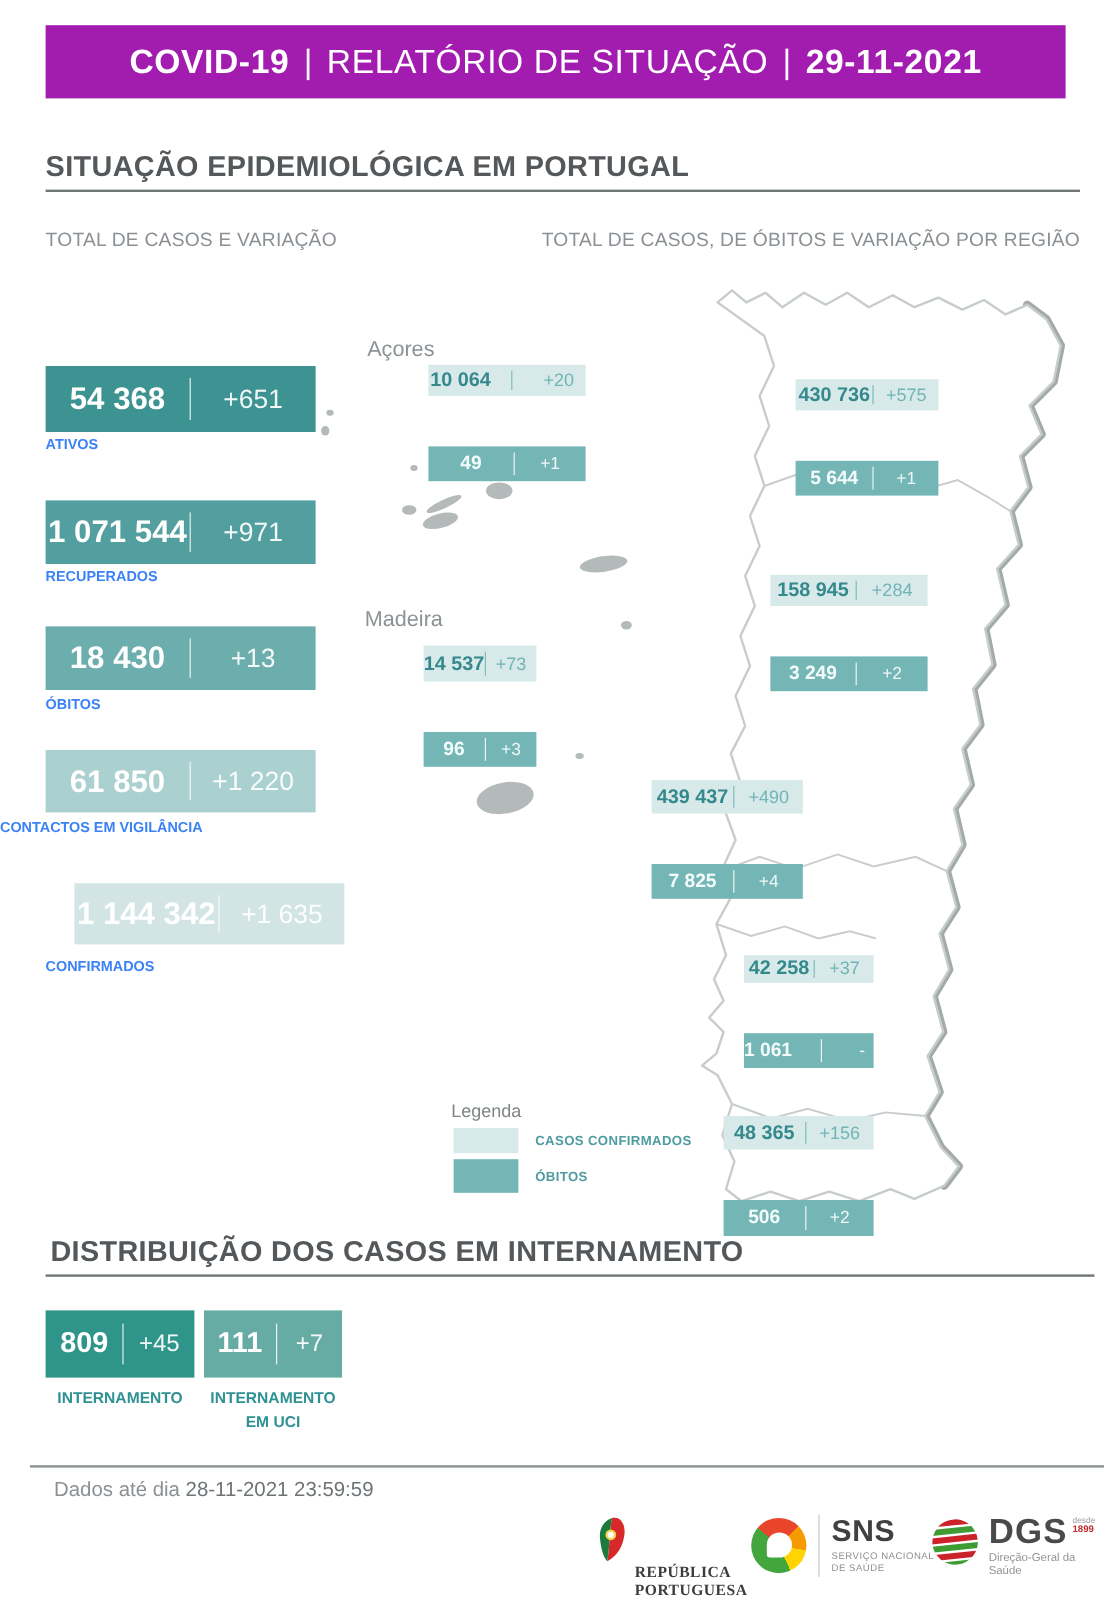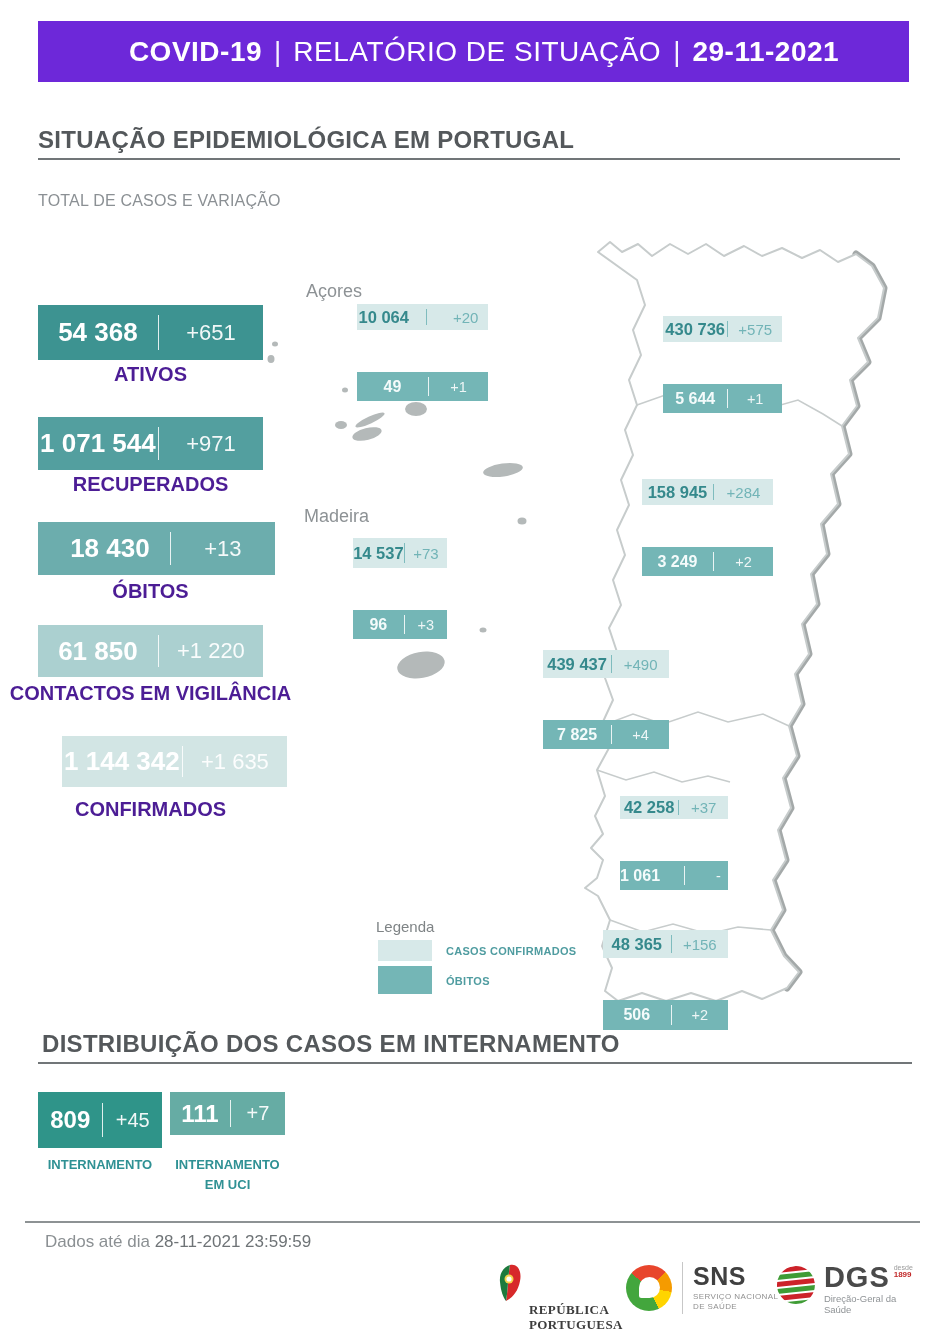--- a/index.html
+++ b/index.html
@@ -17,21 +17,21 @@
   .sec-title{position:absolute;left:38px;font-size:24px;font-weight:bold;color:#54585b;letter-spacing:.3px;}
   .sec-rule{position:absolute;left:38px;height:2px;background:#717678;}
 
   .col-label{position:absolute;top:192px;font-size:16px;color:#8b9094;letter-spacing:.2px;}
 
   
   .tbox{position:absolute;left:38px;width:225px;display:flex;align-items:center;color:#fff;}
   .tbox .val{flex:1.15;text-align:center;font-size:26px;font-weight:bold;white-space:nowrap;}
   .tbox .div{width:1px;height:62%;background:rgba(255,255,255,.85);}
   .tbox .dlt{flex:1;text-align:center;font-size:22px;color:rgba(255,255,255,.93);white-space:nowrap;}
-  .tlabel{position:absolute;text-align:center;font-size:20px;font-weight:bold;color:#4c1d95;white-space:nowrap;}
+  .tlabel{position:absolute;font-size:12px;font-weight:bold;color:#3b82f6;white-space:nowrap;}
 
   
   .mapsvg{position:absolute;left:240px;top:220px;z-index:1;}
 
   
   .rgroup{position:absolute;z-index:2;}
   .rbox{display:flex;align-items:center;}
   .rbox.light{height:26px;margin-bottom:5px;}
   .rbox.dark{height:29px;margin-top:42px;}
   .rbox .val{flex:1.2;text-align:center;font-weight:bold;white-space:nowrap;}
@@ -79,48 +79,49 @@
   .dgs-since{margin-left:4px;line-height:1;}
   .dgs-since .a{font-size:7px;color:#9a9a9a;display:block;}
   .dgs-since .b{font-size:8px;color:#c22a2a;font-weight:bold;display:block;}
   .dgs-s{margin-top:3px;font-size:9.5px;color:#8f9396;}
 </style>
 </head>
 <body>
 
 <div class="page">
 
-  <div class="banner" style="background-color: #6d28d9; padding-left: 21px;">
+  <div class="banner" style="background-color: #a21caf;">
     <span class="b-bold">COVID-19</span>
     <span class="b-sep">|</span>
     <span class="b-mid">RELATÓRIO DE SITUAÇÃO</span>
     <span class="b-sep">|</span>
     <span class="b-bold">29-11-2021</span>
   </div>
 
   <div class="sec-title" style="top:126px">SITUAÇÃO EPIDEMIOLÓGICA EM PORTUGAL</div>
   <div class="sec-rule" style="top:158px;width:862px"></div>
 
   <div class="col-label" style="left:38px">TOTAL DE CASOS E VARIAÇÃO</div>
+  <div class="col-label" style="right:26px">TOTAL DE CASOS, DE ÓBITOS E VARIAÇÃO POR REGIÃO</div>
 
   <div class="tbox" style="top: 305px; height: 55px; background-color: rgb(61, 147, 145);">
     <span class="val">54 368</span>
     <span class="div"></span>
     <span class="dlt">+651</span>
   </div>
   <div class="tlabel" style="left:38px;top:363px;width:225px">ATIVOS</div>
 
   <div class="tbox" style="top: 417px; height: 53px; background-color: rgb(83, 159, 159);">
     <span class="val">1 071 544</span>
     <span class="div"></span>
     <span class="dlt">+971</span>
   </div>
   <div class="tlabel" style="left:38px;top:473px;width:225px">RECUPERADOS</div>
 
-  <div class="tbox" style="top: 522px; height: 53px; background-color: rgb(108, 173, 173); padding-left: 12px;">
+  <div class="tbox" style="top: 522px; height: 53px; background-color: rgb(108, 173, 173);">
     <span class="val">18 430</span>
     <span class="div"></span>
     <span class="dlt">+13</span>
   </div>
   <div class="tlabel" style="left:38px;top:580px;width:225px">ÓBITOS</div>
 
   <div class="tbox" style="top: 625px; height: 52px; background-color: rgb(171, 208, 208);">
     <span class="val">61 850</span>
     <span class="div"></span>
     <span class="dlt">+1 220</span>
@@ -268,21 +269,21 @@
   <div class="sec-title" style="left:42px;top:1030px">DISTRIBUIÇÃO DOS CASOS EM INTERNAMENTO</div>
   <div class="sec-rule" style="top:1062px;width:874px"></div>
 
   <div class="ibox" style="left: 38px; top: 1092px; width: 124px; height: 56px; background-color: rgb(47, 148, 137);">
     <span class="val">809</span>
     <span class="div"></span>
     <span class="dlt">+45</span>
   </div>
   <div class="ilabel" style="left:38px;top:1155px;width:124px">INTERNAMENTO</div>
 
-  <div class="ibox" style="left: 170px; top: 1092px; width: 115px; height: 43px; background-color: rgb(102, 172, 164);">
+  <div class="ibox" style="left: 170px; top: 1092px; width: 115px; height: 56px; background-color: rgb(102, 172, 164);">
     <span class="val">111</span>
     <span class="div"></span>
     <span class="dlt">+7</span>
   </div>
   <div class="ilabel" style="left:170px;top:1155px;width:115px">
     <div>INTERNAMENTO</div>
     <div>EM UCI</div>
   </div>
 
   <div class="foot-rule"></div>

